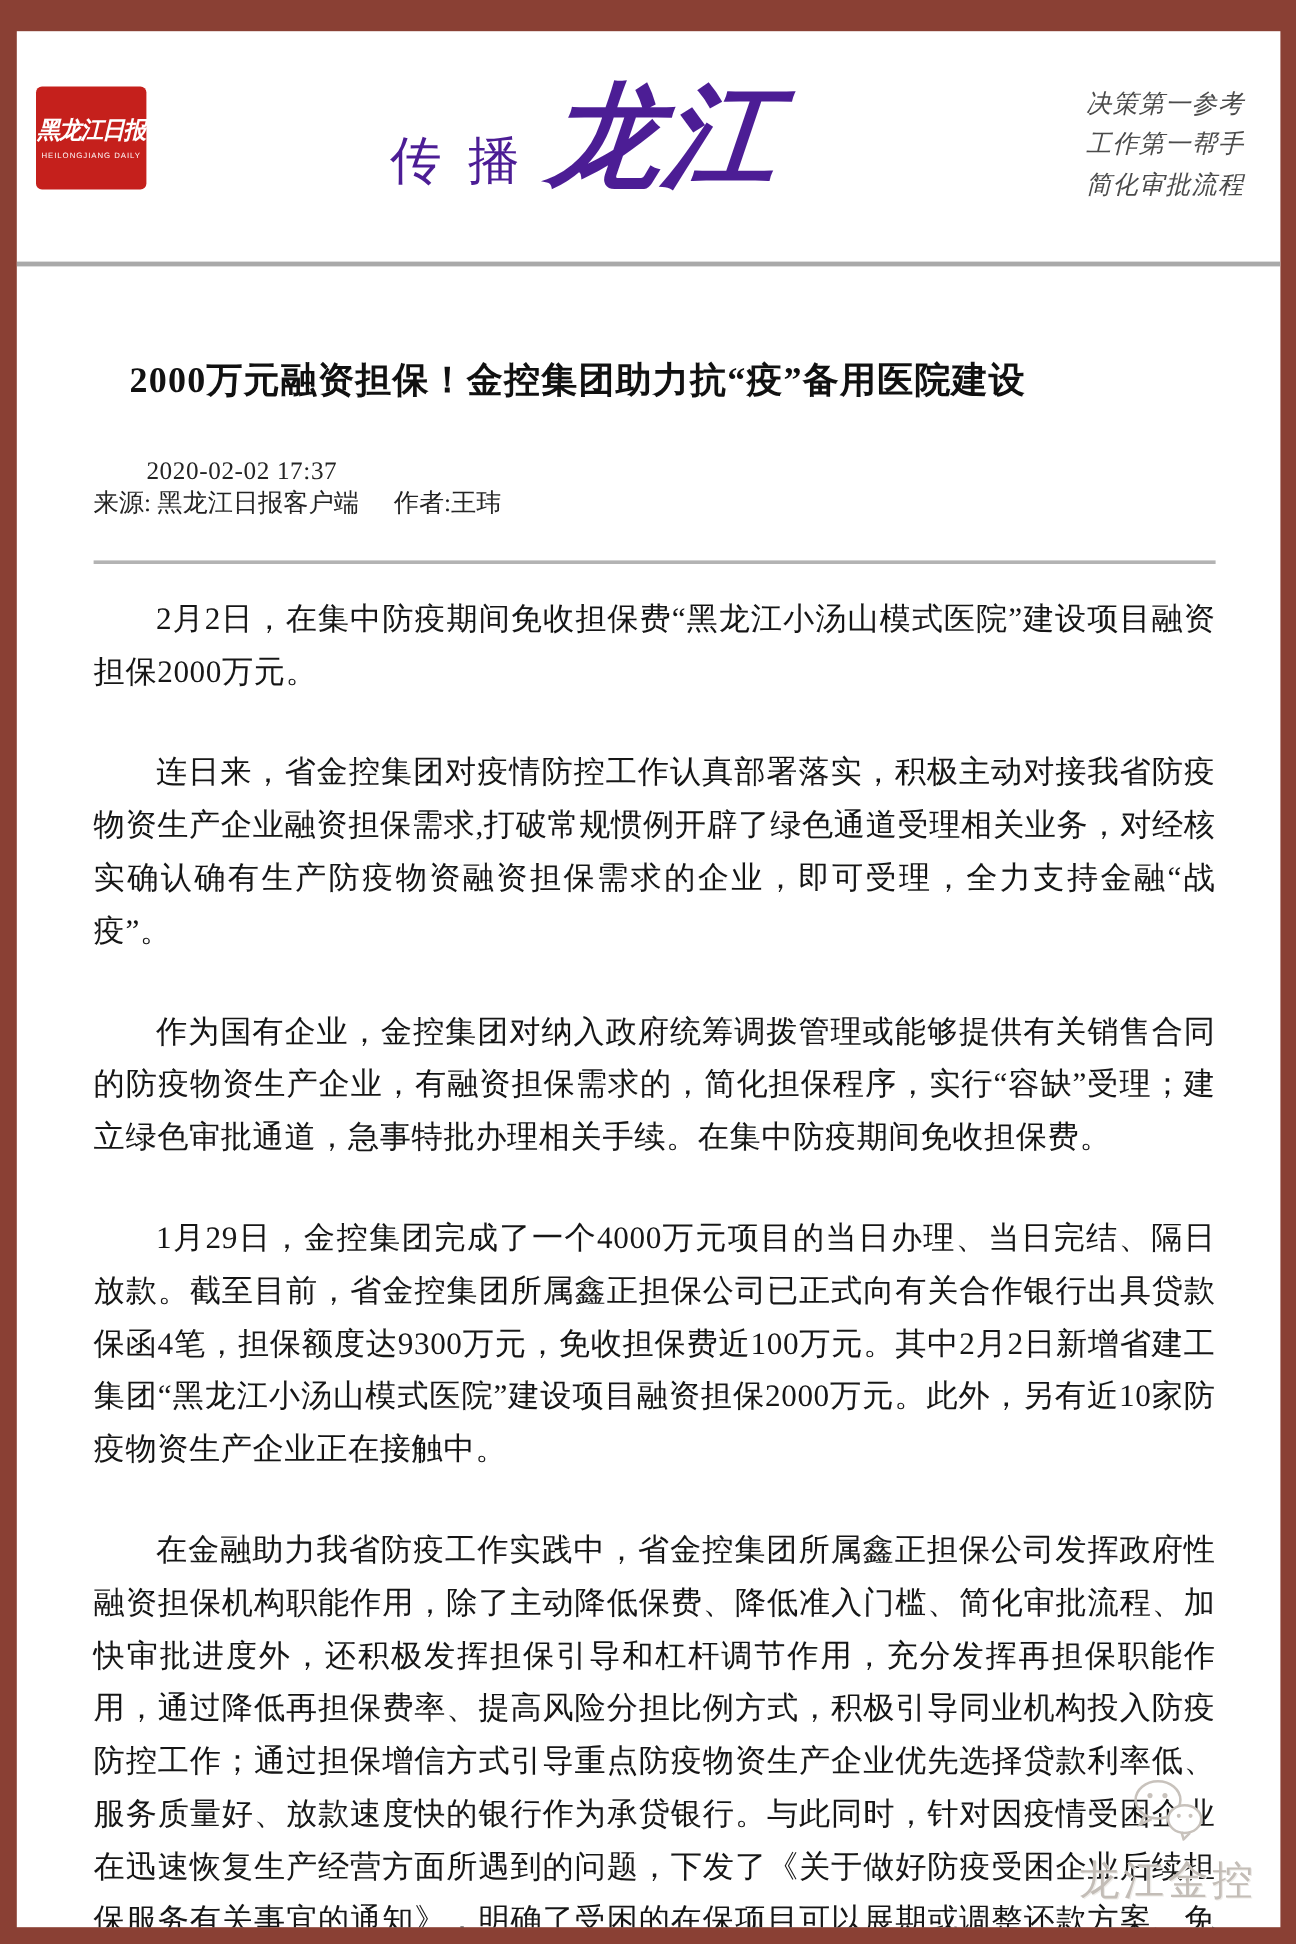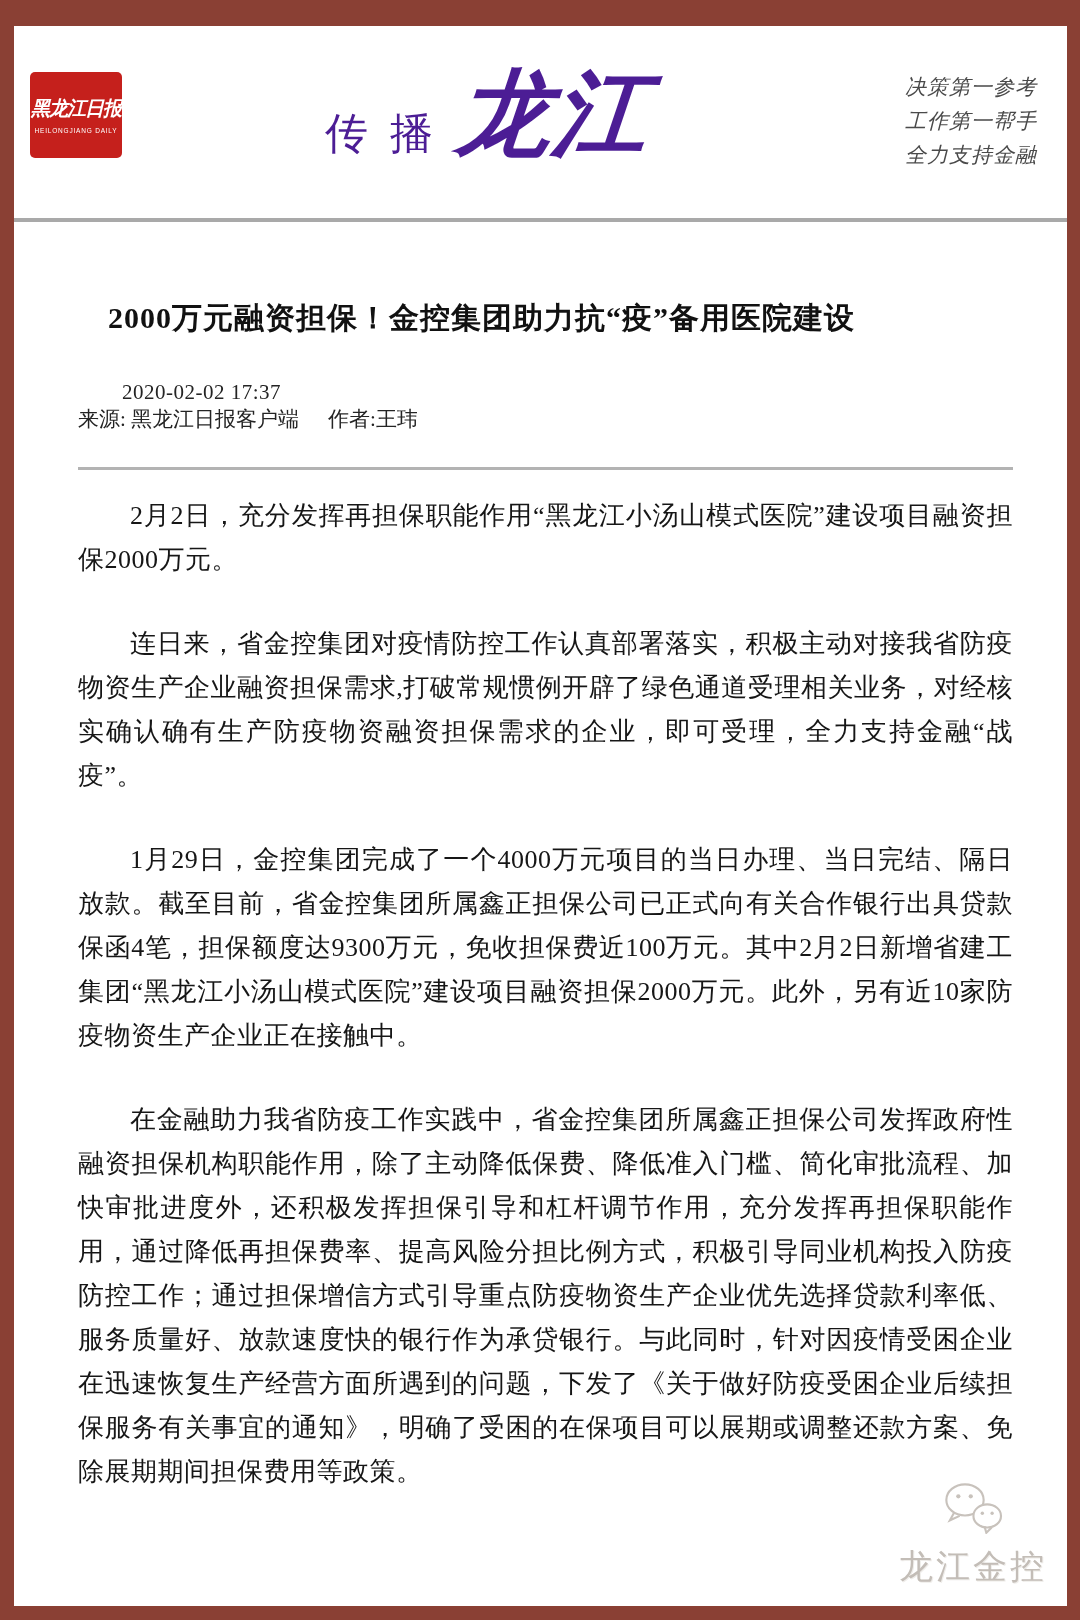--- a/index.html
+++ b/index.html
@@ -140,21 +140,21 @@
         <span class="masthead-side">传播</span>
         <span class="masthead-brand">龙江</span>
       </div>
 
       <div class="slogans">
 
           <div class="slogan-line">决策第一参考</div>
 
           <div class="slogan-line">工作第一帮手</div>
 
-          <div class="slogan-line">全力支持金融</div>
+          <div class="slogan-line">简化审批流程</div>
         </div>
 
       <div class="header-rule"></div>
     </div>
 
     <div class="article">
 
       <h1 class="article-title">2000万元融资担保！金控集团助力抗“疫”备用医院建设</h1>
 
       <div class="meta">
@@ -162,24 +162,25 @@
         <span class="meta-right">
           <span>来源: 黑龙江日报客户端</span>
           <span>作者:王玮</span>
         </span>
       </div>
 
       <hr class="meta-rule">
 
       <div class="paragraphs">
 
-          <p>2月2日，充分发挥再担保职能作用“黑龙江小汤山模式医院”建设项目融资担保2000万元。</p>
+          <p>2月2日，在集中防疫期间免收担保费“黑龙江小汤山模式医院”建设项目融资担保2000万元。</p>
 
           <p>连日来，省金控集团对疫情防控工作认真部署落实，积极主动对接我省防疫物资生产企业融资担保需求,打破常规惯例开辟了绿色通道受理相关业务，对经核实确认确有生产防疫物资融资担保需求的企业，即可受理，全力支持金融“战疫”。</p>
 
+          <p>作为国有企业，金控集团对纳入政府统筹调拨管理或能够提供有关销售合同的防疫物资生产企业，有融资担保需求的，简化担保程序，实行“容缺”受理；建立绿色审批通道，急事特批办理相关手续。在集中防疫期间免收担保费。</p>
 
           <p>1月29日，金控集团完成了一个4000万元项目的当日办理、当日完结、隔日放款。截至目前，省金控集团所属鑫正担保公司已正式向有关合作银行出具贷款保函4笔，担保额度达9300万元，免收担保费近100万元。其中2月2日新增省建工集团“黑龙江小汤山模式医院”建设项目融资担保2000万元。此外，另有近10家防疫物资生产企业正在接触中。</p>
 
           <p>在金融助力我省防疫工作实践中，省金控集团所属鑫正担保公司发挥政府性融资担保机构职能作用，除了主动降低保费、降低准入门槛、简化审批流程、加快审批进度外，还积极发挥担保引导和杠杆调节作用，充分发挥再担保职能作用，通过降低再担保费率、提高风险分担比例方式，积极引导同业机构投入防疫防控工作；通过担保增信方式引导重点防疫物资生产企业优先选择贷款利率低、服务质量好、放款速度快的银行作为承贷银行。与此同时，针对因疫情受困企业在迅速恢复生产经营方面所遇到的问题，下发了《关于做好防疫受困企业后续担保服务有关事宜的通知》，明确了受困的在保项目可以展期或调整还款方案、免除展期期间担保费用等政策。</p>
         </div>
     </div>
 
     <div class="watermark">
       <svg class="wechat-icon" width="64" height="54" viewBox="0 0 72 60" aria-hidden="true">
         <g fill="none" stroke="#c8c2bc" stroke-width="2.4">

